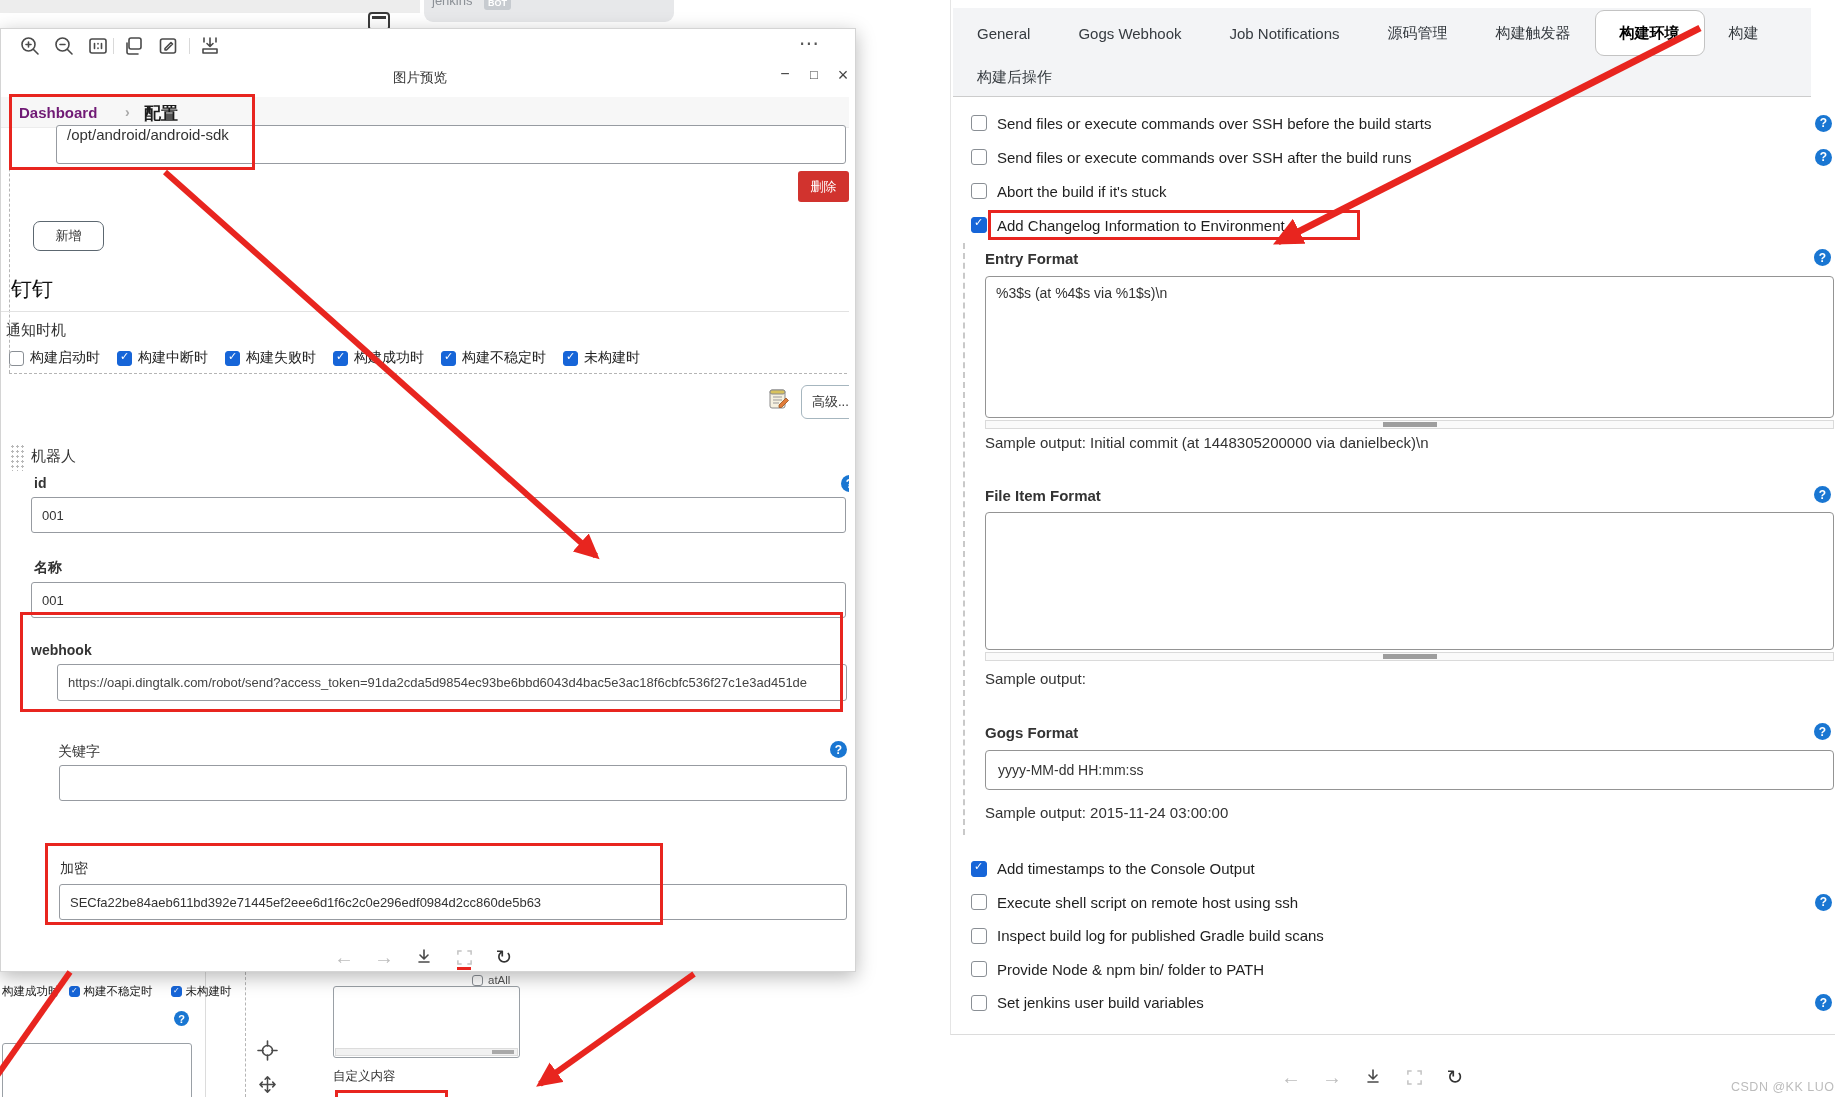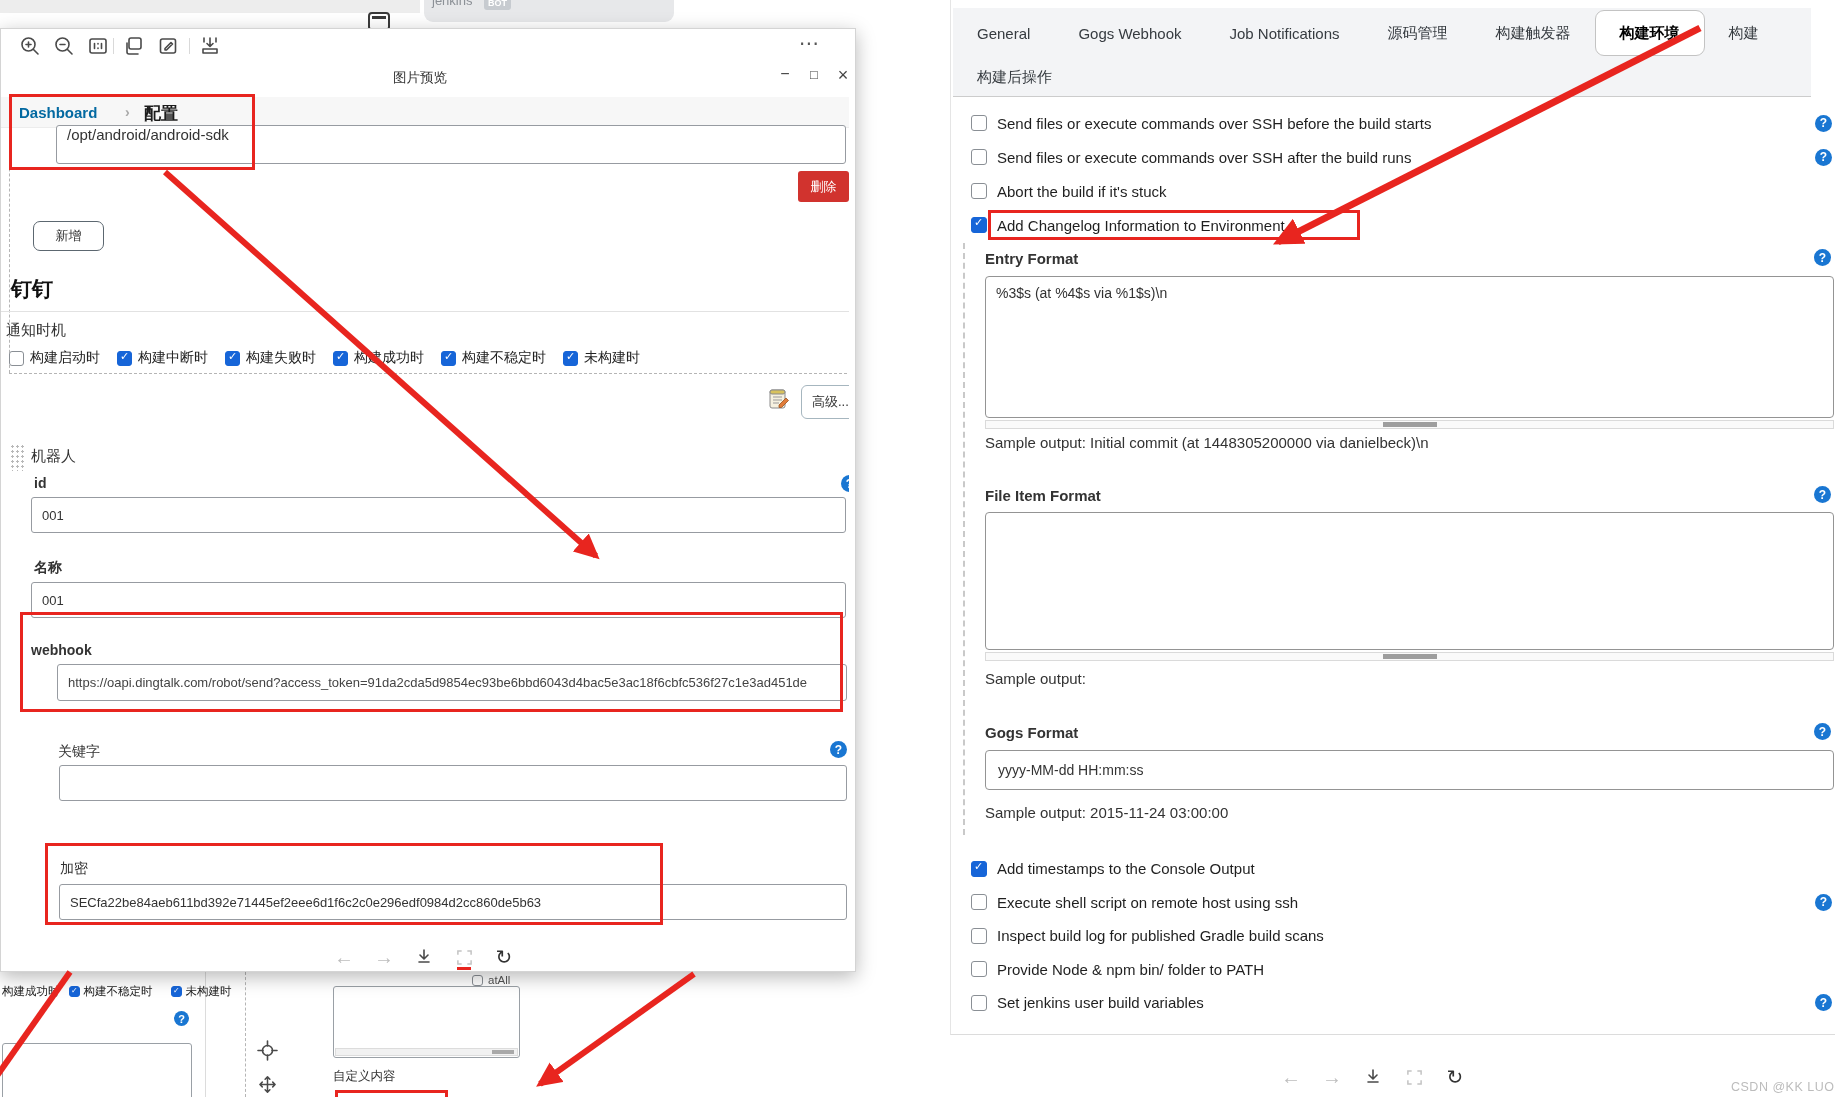--- a/index.html
+++ b/index.html
@@ -19,33 +19,33 @@
   .vt-ic{top:6px;width:22px;height:22px;color:#4a4a4a;}
   .vt-sep{top:9px;width:1px;height:16px;background:#d9d9d9;}
   .v-dots{left:798px;top:2px;font-size:20px;color:#555;letter-spacing:1px;}
   .v-title{left:392px;top:40px;font-size:13.5px;color:#333;}
   .v-ctl{top:36px;font-size:16px;color:#444;width:20px;text-align:center;}
   .gt-pop{left:570px;top:62px;width:225px;height:62px;background:#fff;border:1px solid #cfcfcf;border-radius:2px;
           box-shadow:0 2px 8px rgba(0,0,0,.25);z-index:12;}
   .gt-pop span{position:absolute;left:17px;top:16px;font-size:12.5px;color:#3c4043;}
   #vcontent{left:0;top:68px;width:848px;height:845px;overflow:hidden;}
   .crumbbar{left:0;top:0;width:848px;height:30px;background:#f7f7f7;border-bottom:1px solid #ececec;}
-  .crumb-root{left:18px;top:7px;font-size:15px;font-weight:bold;color:#0369a1;}
+  .crumb-root{left:18px;top:7px;font-size:15px;font-weight:bold;color:#701a75;}
   .crumb-sep{left:124px;top:7px;font-size:14px;font-weight:bold;color:#aaa;}
   .crumb-cur{left:143px;top:5px;font-size:17px;font-weight:bold;color:#1b1b1b;}
   .vinput{border:1px solid #979ba1;border-radius:3px;background:#fff;font-size:13px;color:#333;
           padding:0 10px;box-sizing:border-box;white-space:nowrap;overflow:hidden;display:flex;align-items:flex-start;}
   .vlabel{font-size:14px;font-weight:600;color:#333;}
   .dashv{border-left:1px dashed #b5b5b5;width:0;}
   .dashh{border-top:1px dashed #b5b5b5;height:0;}
   .btn-del{left:797px;top:74px;width:51px;height:31px;background:#d1332e;color:#fff;font-size:13px;
            display:flex;align-items:center;justify-content:center;border-radius:3px;overflow:hidden;}
   .btn-add{left:32px;top:124px;width:71px;height:30px;border:1.5px solid #5c6770;border-radius:7px;
            font-size:13px;color:#333;display:flex;align-items:center;justify-content:center;background:#fff;box-sizing:border-box;}
-  .ding-h{left:10px;top:178px;font-size:21px;font-weight:bold;color:#111;}
+  .ding-h{left:10px;top:178px;font-size:21px;font-weight:normal;color:#111;}
   .ding-hr{left:0;top:214px;width:848px;height:1px;background:#e2e2e2;}
   .notify-lbl{left:5px;top:224px;font-size:15px;color:#333;}
   #notify-row{left:8px;top:252px;display:flex;align-items:center;}
   .cbitem{display:flex;align-items:center;margin-right:17px;}
   .cb{width:15px;height:15px;border:1.5px solid #8a8f95;border-radius:3px;background:#fff;box-sizing:border-box;position:relative;flex:0 0 auto;}
   .cb.checked{background:#1665d8;border-color:#1665d8;}
   .cb.checked::after{content:"\2713";position:absolute;left:2px;top:-2px;color:#fff;font-size:11px;font-weight:bold;}
   .cblabel{margin-left:6px;font-size:14px;color:#222;}
   .note-ic{left:766px;top:290px;}
   .btn-adv{left:800px;top:288px;width:56px;height:34px;border:1px solid #a6b6bf;border-radius:6px;background:#fff;

